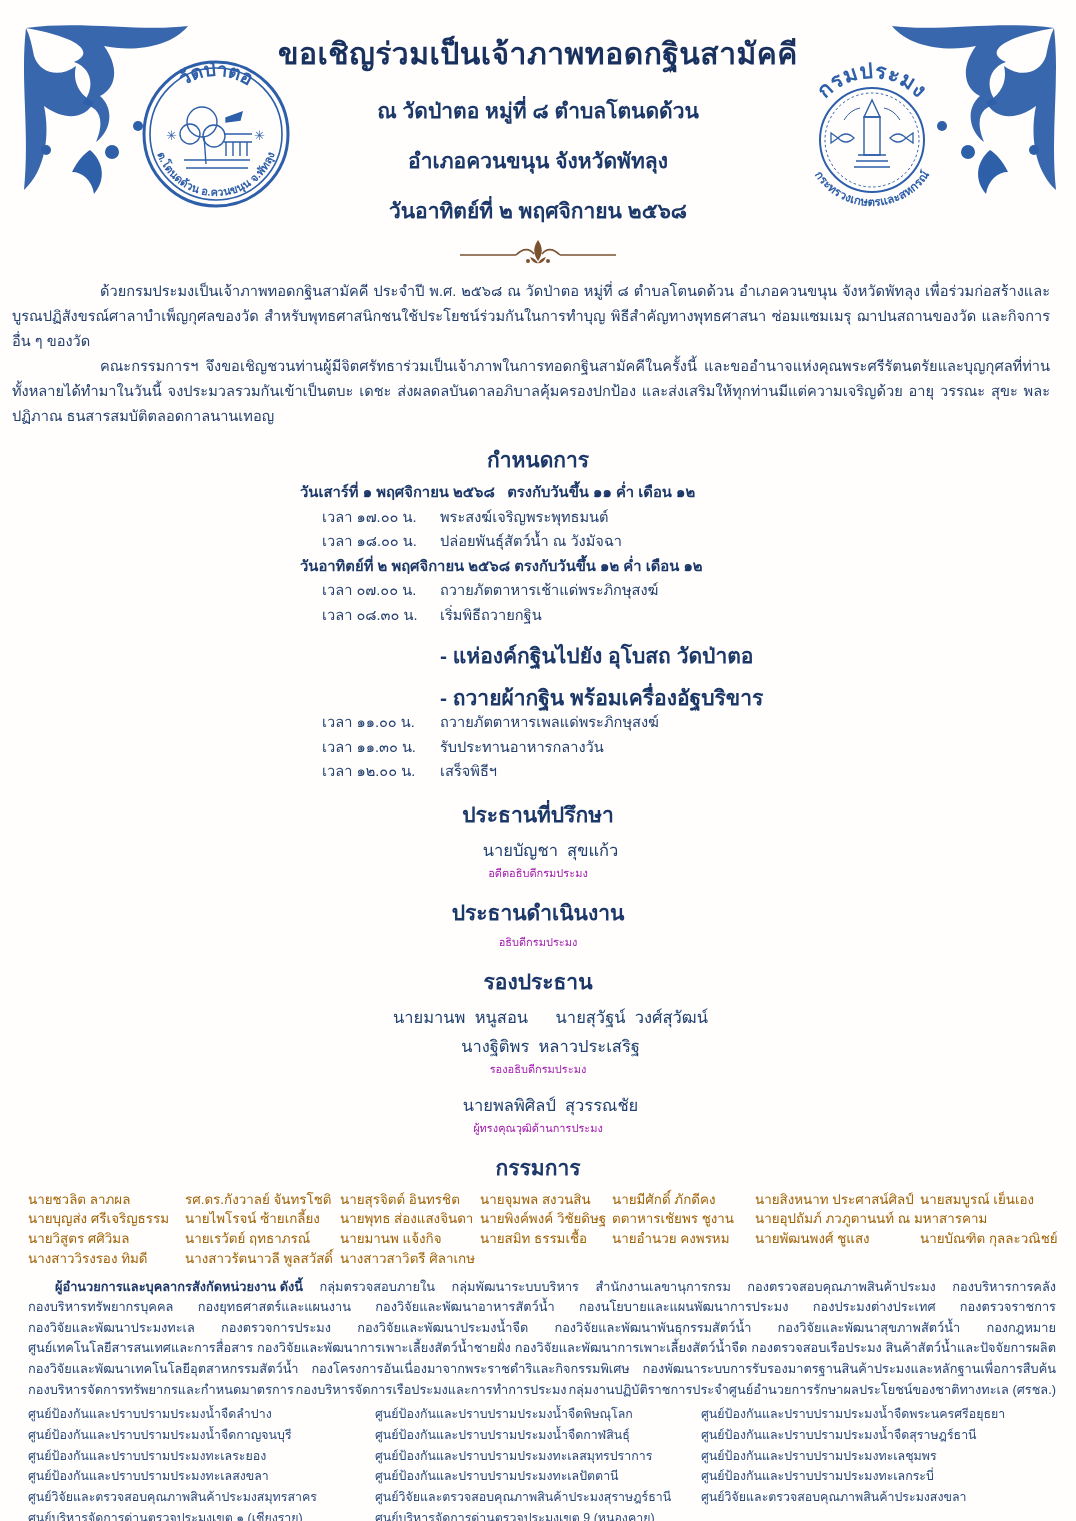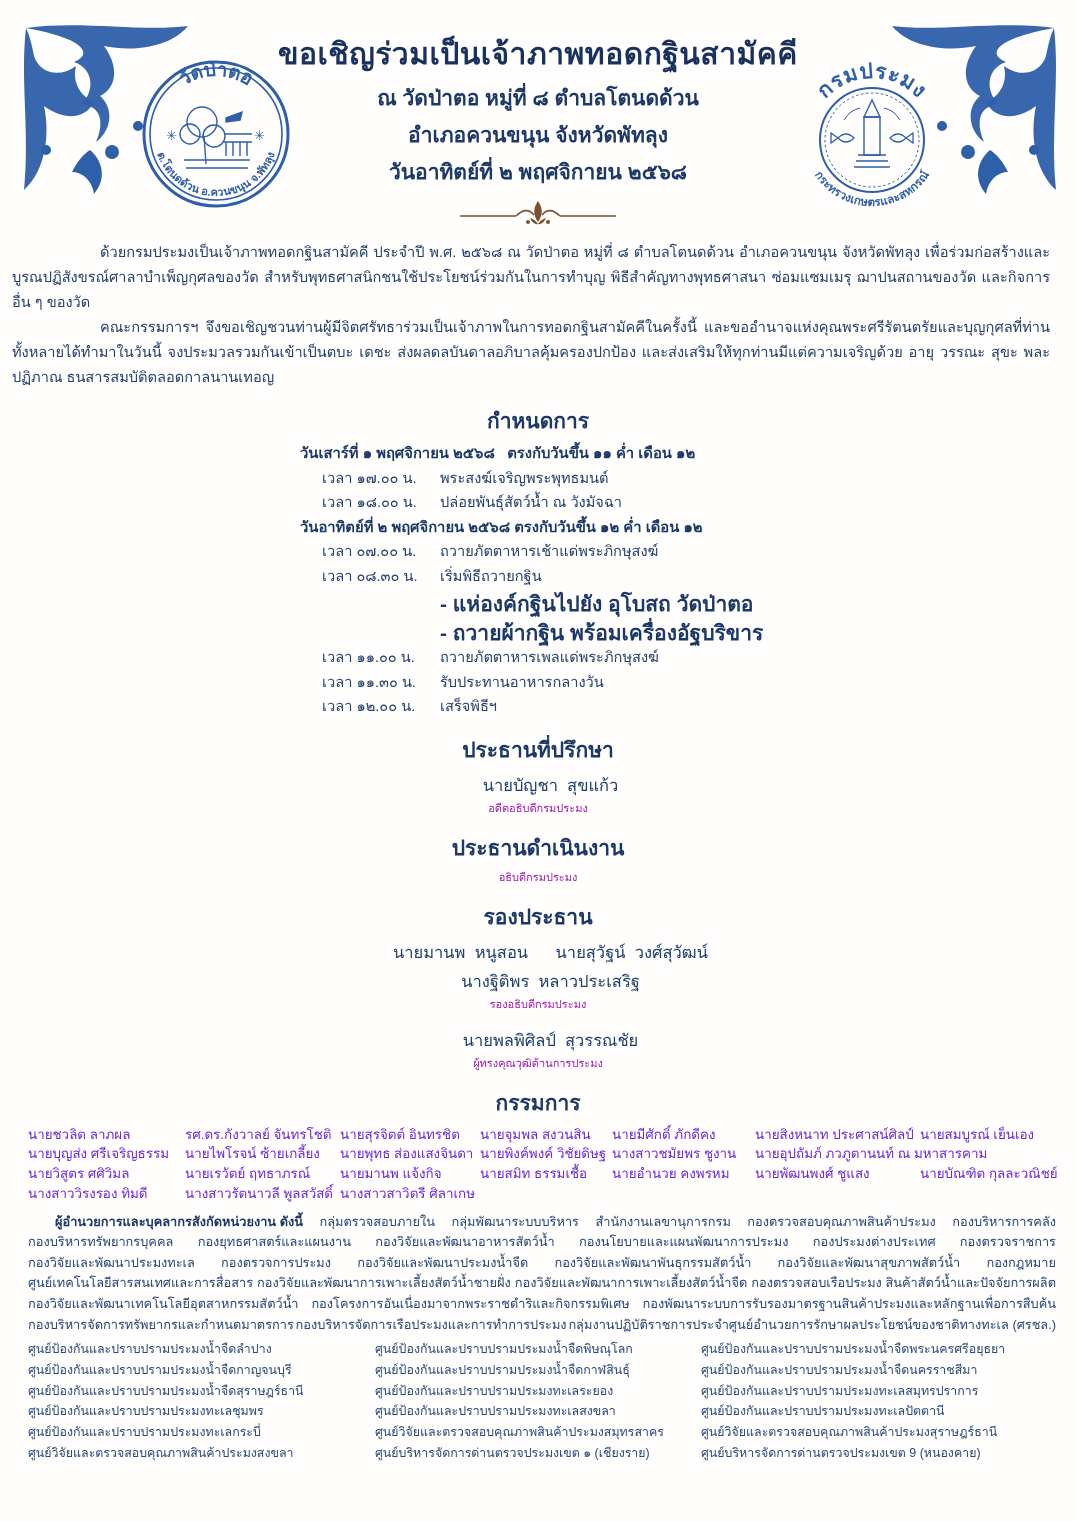--- a/index.html
+++ b/index.html
@@ -7,38 +7,38 @@
         font-family:"Liberation Sans","DejaVu Sans",sans-serif;color:#24406e;}
   
   .corner{position:absolute;top:22px;}
   .corner.left{left:20px;}
   .corner.right{right:16px;}
   .seal{position:absolute;}
   .seal.left{left:140px;top:56px;}
   .seal.right{left:786px;top:42px;}
   .head{padding-top:30px;text-align:center;}
   .title{font-size:30px;font-weight:bold;color:#19315f;letter-spacing:.5px;}
-  .sub{font-size:21px;font-weight:bold;color:#1c3869;margin-top:4px;}
+  .sub{font-size:21px;font-weight:bold;color:#1c3869;margin-top:17px;}
   .divider{display:block;margin:10px auto 0 auto;}
   
   .paras{margin:12px 26px 0 12px;}
   .paras p{margin:0;text-indent:88px;font-size:14.6px;line-height:25px;text-align:justify;color:#24406e;}
   
   h2.sec{font-size:21px;font-weight:bold;text-align:center;color:#1c3869;margin:14px 0 4px 0;}
   
   #schedule{margin:4px 0 0 300px;font-size:14.6px;}
   .dayh{font-weight:bold;font-size:14.8px;line-height:24.5px;color:#1c3869;white-space:pre-wrap;}
   .srow{display:flex;line-height:24.5px;padding-left:22px;}
   .srow .time{width:118px;flex:none;}
   
   .oname{font-size:16.5px;text-align:center;margin-top:6px;white-space:pre-wrap;color:#20406f;margin-left:25px;}
   .onote{font-size:11px;text-align:center;margin-top:1px;color:#a21caf;}
   
   #committee{display:grid;grid-template-columns:157px 155px 140px 132px 143px 165px auto;
-             margin:6px 0 0 28px;font-size:13.4px;color:#6d28d9;}
+             margin:6px 0 0 28px;font-size:13.4px;color:#a16207;}
   .ccell{line-height:19.8px;}
   
   #directors{margin:8px 20px 0 28px;font-size:12.8px;color:#27477a;}
   .dline{display:flex;justify-content:space-between;line-height:20.6px;}
   .dline.first{padding-left:27px;}
   .dlead{font-weight:bold;color:#1c3869;}
   
   #centers{display:grid;grid-template-columns:347px 326px auto;margin:4px 0 0 28px;
            font-size:12.4px;color:#2a4a7c;}
   .cellc{line-height:20.7px;}
@@ -205,21 +205,21 @@
       <div class="ccell">รศ.ดร.กังวาลย์  จันทรโชติ</div>
       <div class="ccell">นายสุรจิตต์  อินทรชิต</div>
       <div class="ccell">นายจุมพล  สงวนสิน</div>
       <div class="ccell">นายมีศักดิ์  ภักดีคง</div>
       <div class="ccell">นายสิงหนาท  ประศาสน์ศิลป์</div>
       <div class="ccell">นายสมบูรณ์  เย็นเอง</div>
       <div class="ccell">นายบุญส่ง  ศรีเจริญธรรม</div>
       <div class="ccell">นายไพโรจน์  ซ้ายเกลี้ยง</div>
       <div class="ccell">นายพุทธ  ส่องแสงจินดา</div>
       <div class="ccell">นายพิงค์พงค์  วิชัยดิษฐ</div>
-      <div class="ccell">นางสาวชมัยพร  ชูงาน</div>
+      <div class="ccell">ตตาหารเชัยพร  ชูงาน</div>
       <div class="ccell" style="grid-column: 6 / span 2;">นายอุปถัมภ์  ภวภูตานนท์ ณ มหาสารคาม</div>
       <div class="ccell">นายวิสูตร  ศศิวิมล</div>
       <div class="ccell">นายเรวัตย์  ฤทธาภรณ์</div>
       <div class="ccell">นายมานพ  แจ้งกิจ</div>
       <div class="ccell">นายสมิท  ธรรมเชื้อ</div>
       <div class="ccell">นายอำนวย  คงพรหม</div>
       <div class="ccell">นายพัฒนพงศ์ ชูแสง</div>
       <div class="ccell">นายบัณฑิต กุลละวณิชย์</div>
       <div class="ccell">นางสาววิรงรอง  ทิมดี</div>
       <div class="ccell">นางสาวรัตนาวลี  พูลสวัสดิ์</div>
@@ -272,21 +272,20 @@
         <span class="ditem">กลุ่มงานปฏิบัติราชการประจำศูนย์อำนวยการรักษาผลประโยชน์ของชาติทางทะเล (ศรชล.)</span>
       </div>
     </div>
 
   <div id="centers">
       <div class="cellc">ศูนย์ป้องกันและปราบปรามประมงน้ำจืดลำปาง</div>
       <div class="cellc">ศูนย์ป้องกันและปราบปรามประมงน้ำจืดพิษณุโลก</div>
       <div class="cellc">ศูนย์ป้องกันและปราบปรามประมงน้ำจืดพระนครศรีอยุธยา</div>
       <div class="cellc">ศูนย์ป้องกันและปราบปรามประมงน้ำจืดกาญจนบุรี</div>
       <div class="cellc">ศูนย์ป้องกันและปราบปรามประมงน้ำจืดกาฬสินธุ์</div>
-      <div class="cellc">ศูนย์ป้องกันและปราบปรามประมงน้ำจืดนครราชสีมา</div>
       <div class="cellc">ศูนย์ป้องกันและปราบปรามประมงน้ำจืดสุราษฎร์ธานี</div>
       <div class="cellc">ศูนย์ป้องกันและปราบปรามประมงทะเลระยอง</div>
       <div class="cellc">ศูนย์ป้องกันและปราบปรามประมงทะเลสมุทรปราการ</div>
       <div class="cellc">ศูนย์ป้องกันและปราบปรามประมงทะเลชุมพร</div>
       <div class="cellc">ศูนย์ป้องกันและปราบปรามประมงทะเลสงขลา</div>
       <div class="cellc">ศูนย์ป้องกันและปราบปรามประมงทะเลปัตตานี</div>
       <div class="cellc">ศูนย์ป้องกันและปราบปรามประมงทะเลกระบี่</div>
       <div class="cellc">ศูนย์วิจัยและตรวจสอบคุณภาพสินค้าประมงสมุทรสาคร</div>
       <div class="cellc">ศูนย์วิจัยและตรวจสอบคุณภาพสินค้าประมงสุราษฎร์ธานี</div>
       <div class="cellc">ศูนย์วิจัยและตรวจสอบคุณภาพสินค้าประมงสงขลา</div>

